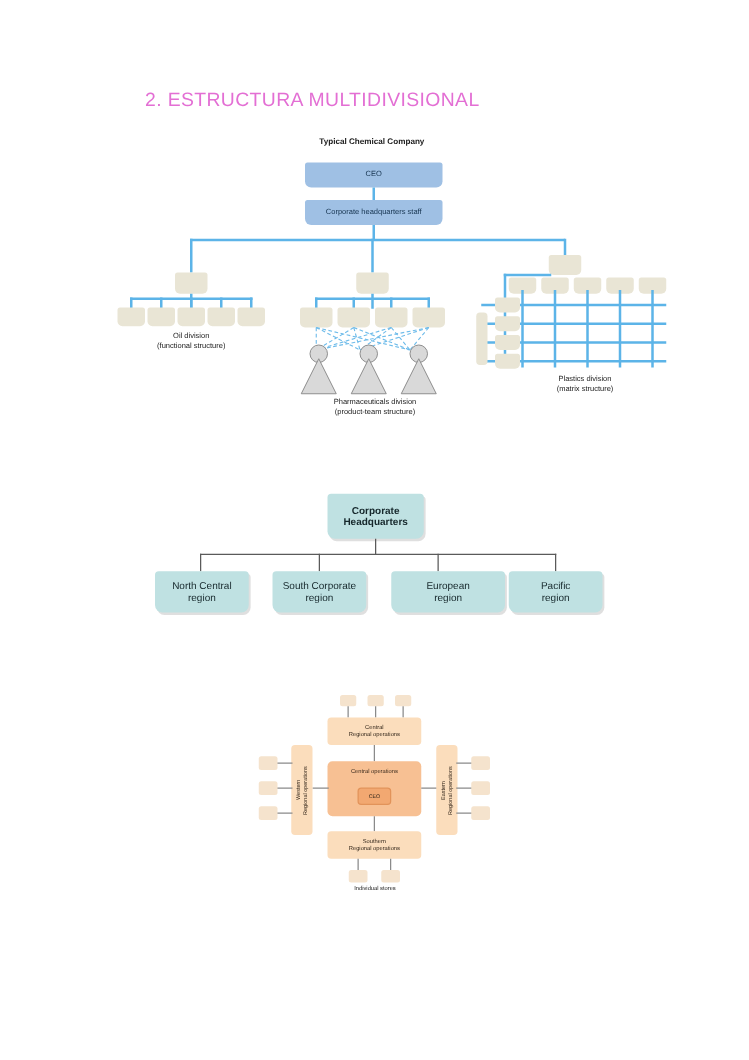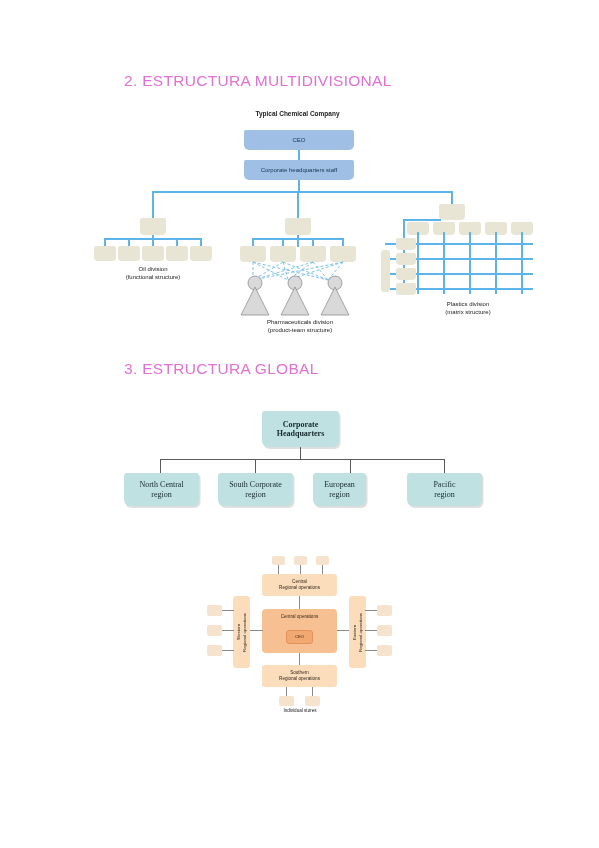--- a/index.html
+++ b/index.html
@@ -15,21 +15,21 @@
     overflow: hidden;
   }
   .page {
     position: absolute;
     inset: 0;
     background: #ffffff;
   }
   
   .heading {
     position: absolute;
-    left: 124px;
+    left: 116px;
     color: #e36fd4;
     font-family: "Liberation Sans", sans-serif;
     font-size: 15.5px;
     font-weight: 400;
     letter-spacing: 0.3px;
     white-space: nowrap;
   }
   #h-sec2 { top: 72px; }
   #h-sec3 { top: 360px; }
   #h-sec4 { top: 521px; }
@@ -84,24 +84,23 @@
     position: absolute;
     text-align: center;
     font-size: 6px;
     color: #1b1b1b;
     line-height: 1.35;
     font-weight: 500;
   }
   
   #fig-global {
     left: 112px;
-    top: 407px;
+    top: 391px;
     width: 378px;
     height: 102px;
-    font-family: Liberation Serif, serif;
   }
   .teal-box {
     background: #bfe1e2;
     border-radius: 3px 3px 6px 6px;
     color: #16282c;
     font-size: 8px;
     box-shadow: 1.5px 2px 0 rgba(150,150,150,.30);
   }
   .teal-box.hq { font-weight: bold; font-size: 8px; }
   .gl-line { background: #5a5a5a; }
@@ -263,21 +262,20 @@
     <div class="node beige-box" style="left:311px; top:143px; width:20px; height:12px;"></div>
     <div class="node beige-box" style="left:311px; top:158px; width:20px; height:12px;"></div>
     <div class="node beige-box" style="left:311px; top:173px; width:20px; height:12px;"></div>
 
     <div class="cap" style="left:318px; top:190px; width:130px;">
       <span>Plastics division</span><br>
       <span>(matrix structure)</span>
     </div>
   </div>
 
-  <div class="heading" id="h-sec3">3. ESTRUCTURA GLOBAL</div>
 
   <div class="fig" id="fig-global">
 
     <div class="node teal-box hq" style="left:150px; top:4px; width:77px; height:36px; flex-direction:column;">
       <span>Corporate</span>
       <span>Headquarters</span>
     </div>
 
     <div class="line gl-line" style="left:188px; top:40px; width:1.4px; height:13px;"></div>
     <div class="line gl-line" style="left:48px; top:52px; width:285px; height:1.4px;"></div>
@@ -287,21 +285,21 @@
     <div class="line gl-line" style="left:332px; top:52px; width:1.4px; height:14px;"></div>
 
     <div class="node teal-box" style="left:12px; top:66px; width:75px; height:33px; flex-direction:column;">
       <span>North Central</span>
       <span>region</span>
     </div>
     <div class="node teal-box" style="left:106px; top:66px; width:75px; height:33px; flex-direction:column;">
       <span>South Corporate</span>
       <span>region</span>
     </div>
-    <div class="node teal-box" style="left:201px; top:66px; width:53px; height:33px; flex-direction:column;">
+    <div class="node teal-box" style="left:201px; top:66px; width:91px; height:33px; flex-direction:column;">
       <span>European</span>
       <span>region</span>
     </div>
     <div class="node teal-box" style="left:295px; top:66px; width:75px; height:33px; flex-direction:column;">
       <span>Pacific</span>
       <span>region</span>
     </div>
   </div>
 
 

